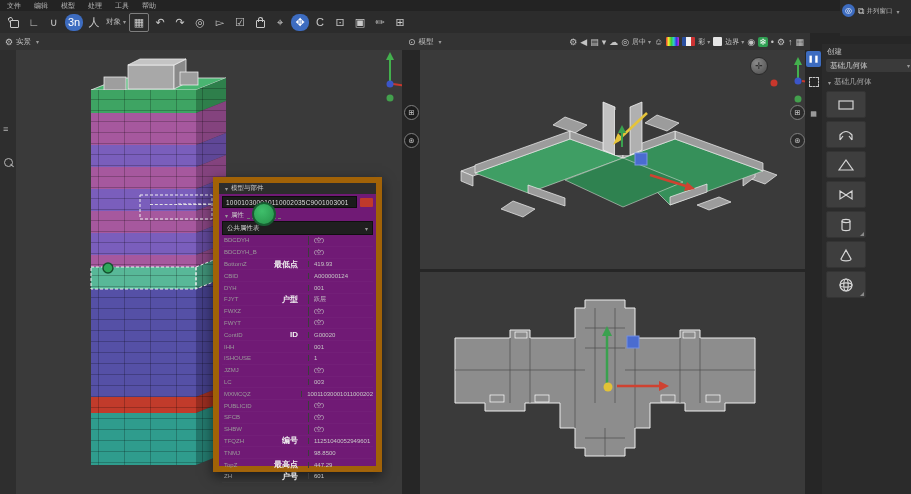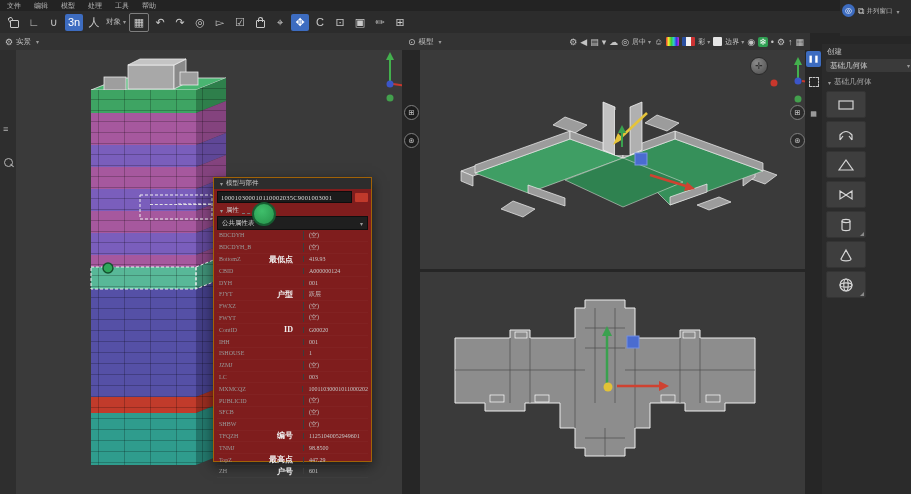--- a/index.html
+++ b/index.html
@@ -9,21 +9,21 @@
   .abs{position:absolute;}
   
   .menubar{left:0;top:0;width:911px;height:11px;background:#232323;display:flex;align-items:center;
            gap:13px;padding-left:7px;font-size:7px;color:#b5b5b5;}
   .menu-item{cursor:default;}
   
   .toolbar{left:0;top:11px;width:840px;height:22px;background:#2c2c2c;display:flex;align-items:center;
            padding-left:4px;}
   .tbtn{min-width:16px;height:17px;display:flex;align-items:center;justify-content:center;
         font-size:11px;line-height:1;color:#c9c9c9;border-radius:2px;margin:0 1px;padding:0 1px;}
-  .tbtn.active{background:#3d6cc0;color:#fff;}
+  .tbtn.active{background:#3d6cc0;color:#fff;border-radius:8px;}
   .tbtn.boxed{border:1px solid #7e7e7e;}
   .tbtn.lbl{font-size:7.5px;color:#c0c0c0;}
   .caret{font-size:6px;color:#9a9a9a;margin-left:2px;}
   .csslock{width:7px;height:6px;border:1px solid #c9c9c9;border-radius:1px;position:relative;display:inline-block;margin-top:4px;}
   .csslock:before{content:"";position:absolute;left:1px;top:-4px;width:3px;height:4px;border:1px solid #c9c9c9;
                   border-bottom:none;border-radius:3px 3px 0 0;}
   .csslock.open:before{left:-3px;transform:rotate(-25deg);}
   
   .topright{left:840px;top:0;width:71px;height:33px;background:#2c2c2c;display:flex;align-items:flex-start;padding-top:3px;}
   .bluecircle{width:13px;height:13px;border-radius:50%;background:#3d6cc0;display:flex;align-items:center;
@@ -72,22 +72,22 @@
            display:flex;align-items:center;padding:0 4px;color:#d0d0d0;}
   .sb-drop .caret{margin-left:auto;}
   .sb-section{position:absolute;left:4px;top:33px;color:#aaaaaa;display:flex;gap:3px;align-items:center;}
   .shape-grid{position:absolute;left:4px;top:47px;width:82px;display:flex;flex-wrap:wrap;gap:3px;}
   .shape-btn{width:38px;height:25px;background:#3e3e3e;border:1px solid #343434;border-radius:2px;
              display:flex;align-items:center;justify-content:center;position:relative;}
   .shape-btn svg{stroke:#d5d5d5;fill:none;stroke-width:1.2;}
   .shape-btn.sub:after{content:"";position:absolute;right:1px;bottom:1px;border-left:4px solid transparent;
                        border-bottom:4px solid #8a8a8a;}
   
-  .panel{left:213px;top:177px;width:157px;height:283px;background:#7f1d1d;border:1px solid #a16207;
-         box-shadow:0 4px 12px rgba(0,0,0,.55);z-index:10;font-size:6.5px;font-family:Liberation Serif, serif;}
+  .panel{left:213px;top:177px;width:157px;height:283px;background:#701a75;border:6px solid #a16207;
+         box-shadow:0 4px 12px rgba(0,0,0,.55);z-index:10;font-size:6.5px;}
   .p-title{height:11px;background:#2d2d2d;display:flex;align-items:center;padding:0 4px;color:#cccccc;gap:3px;}
   .p-idrow{height:14px;display:flex;align-items:center;gap:3px;padding:1px 3px;}
   .p-id{flex:1;height:10px;background:#1b1b1b;border:1px solid #0d0d0d;color:#dddddd;display:flex;
         align-items:center;padding:0 3px;letter-spacing:.2px;}
   .p-close{width:13px;height:9px;background:#c0392b;border-radius:1px;}
   .p-attr{height:11px;display:flex;align-items:center;gap:3px;padding:0 4px;color:#cccccc;}
   .p-attr .dash{flex:0 0 34px;border-bottom:1px dashed #777;height:6px;}
   .p-drop{height:12px;margin:0 3px;background:#1f1f1f;border:1px solid #0f0f0f;display:flex;align-items:center;
           padding:0 4px;color:#d5d5d5;}
   .p-drop .caret{margin-left:auto;}

